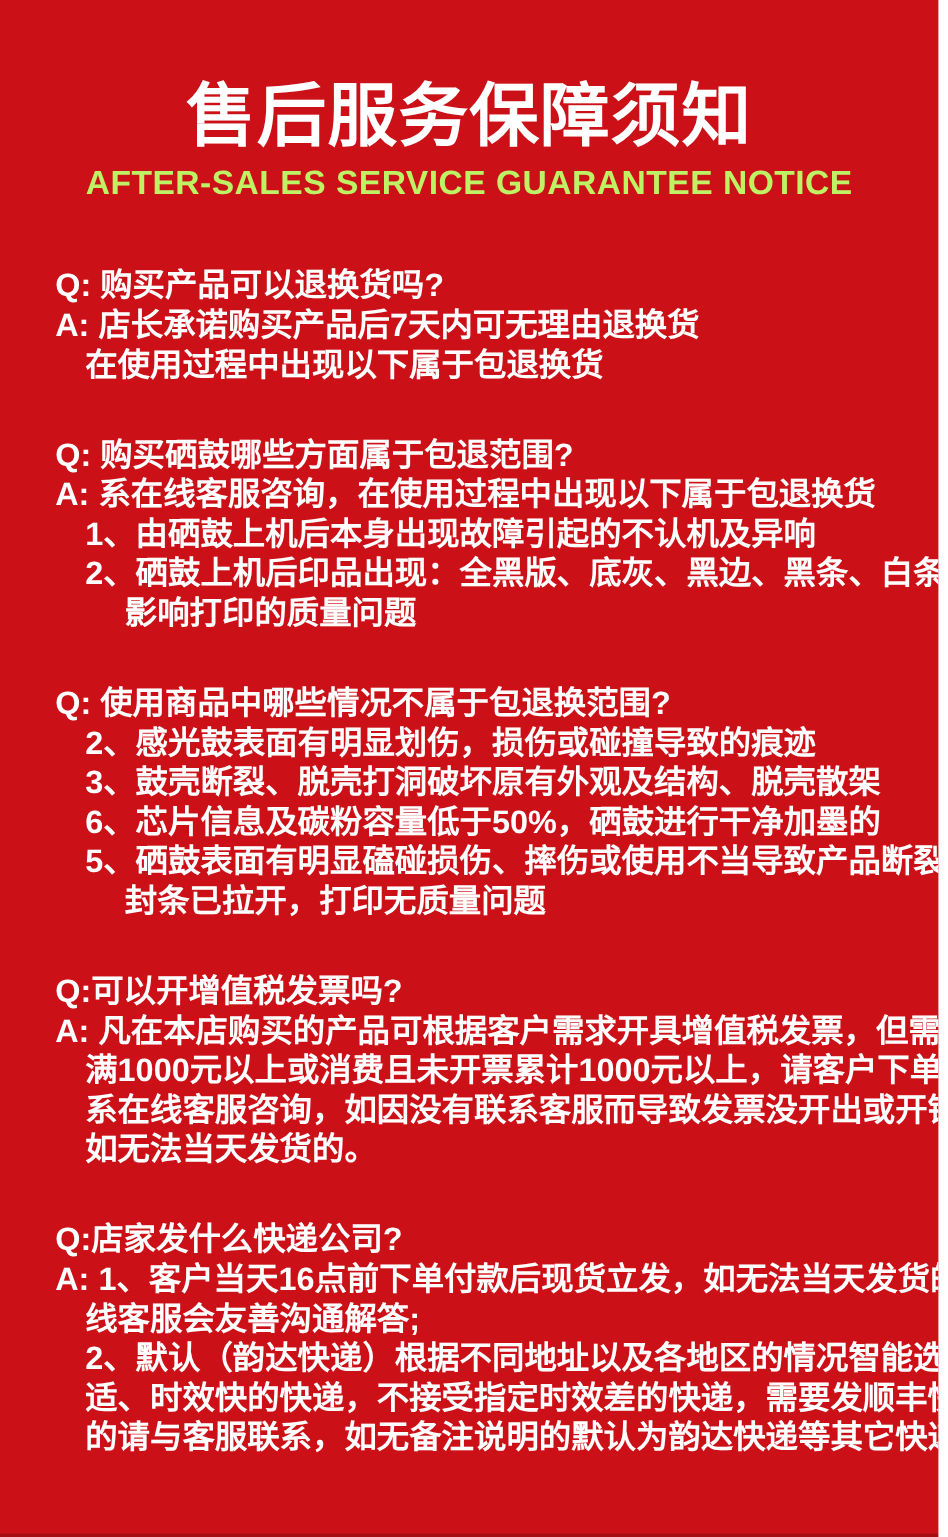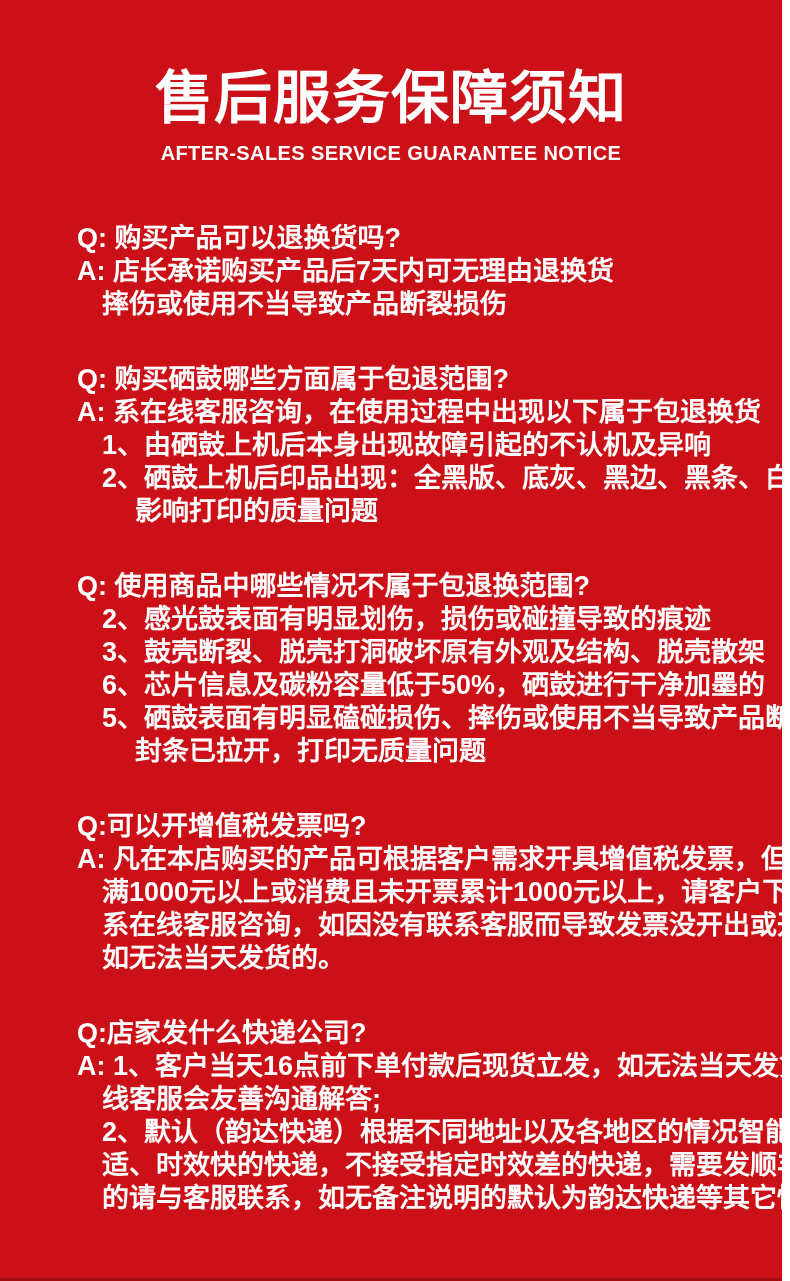--- a/index.html
+++ b/index.html
@@ -16,29 +16,29 @@
   .title {
     margin: 0;
     font-size: 58px;
     line-height: 72px;
     font-weight: 900;
     letter-spacing: 1px;
     color: #ffffff;
   }
   .subtitle {
     margin-top: 7px;
-    font-size: 20px;
+    font-size: 28px;
     line-height: 24px;
     font-weight: 700;
     letter-spacing: 0.4px;
-    color: #ffffff;
+    color: #bef264;
   }
   .content {
     margin-top: 57px;
-    padding-left: 77px;
+    padding-left: 46px;
     padding-right: 45px;
   }
   .qa-section { margin-top: 42px; }
   .qa-section:first-child { margin-top: 0; }
   .line {
     font-size: 27px;
     line-height: 33px;
     font-weight: 700;
     white-space: nowrap;
   }
@@ -58,21 +58,21 @@
 <div class="page" style="background: rgb(203, 17, 23); color: rgb(255, 255, 255);">
   <header class="header">
     <h1 class="title">售后服务保障须知</h1>
     <div class="subtitle">AFTER-SALES SERVICE GUARANTEE NOTICE</div>
   </header>
   <main class="content">
   <section class="qa-section">
     <div class="line l0 question">Q: 购买产品可以退换货吗?</div>
     <div class="answer">
           <div class="line l0">A: 店长承诺购买产品后7天内可无理由退换货</div>
-          <div class="line l1">摔伤或使用不当导致产品断裂损伤</div>
+          <div class="line l1">在使用过程中出现以下属于包退换货</div>
         </div>
   </section>
 
   <section class="qa-section">
     <div class="line l0 question">Q: 购买硒鼓哪些方面属于包退范围?</div>
     <div class="answer">
           <div class="line l0">A: 系在线客服咨询，在使用过程中出现以下属于包退换货</div>
           <div class="line l1">1、由硒鼓上机后本身出现故障引起的不认机及异响</div>
           <div class="line l1">2、硒鼓上机后印品出现：全黑版、底灰、黑边、黑条、白条等</div>
           <div class="line l2">影响打印的质量问题</div>

